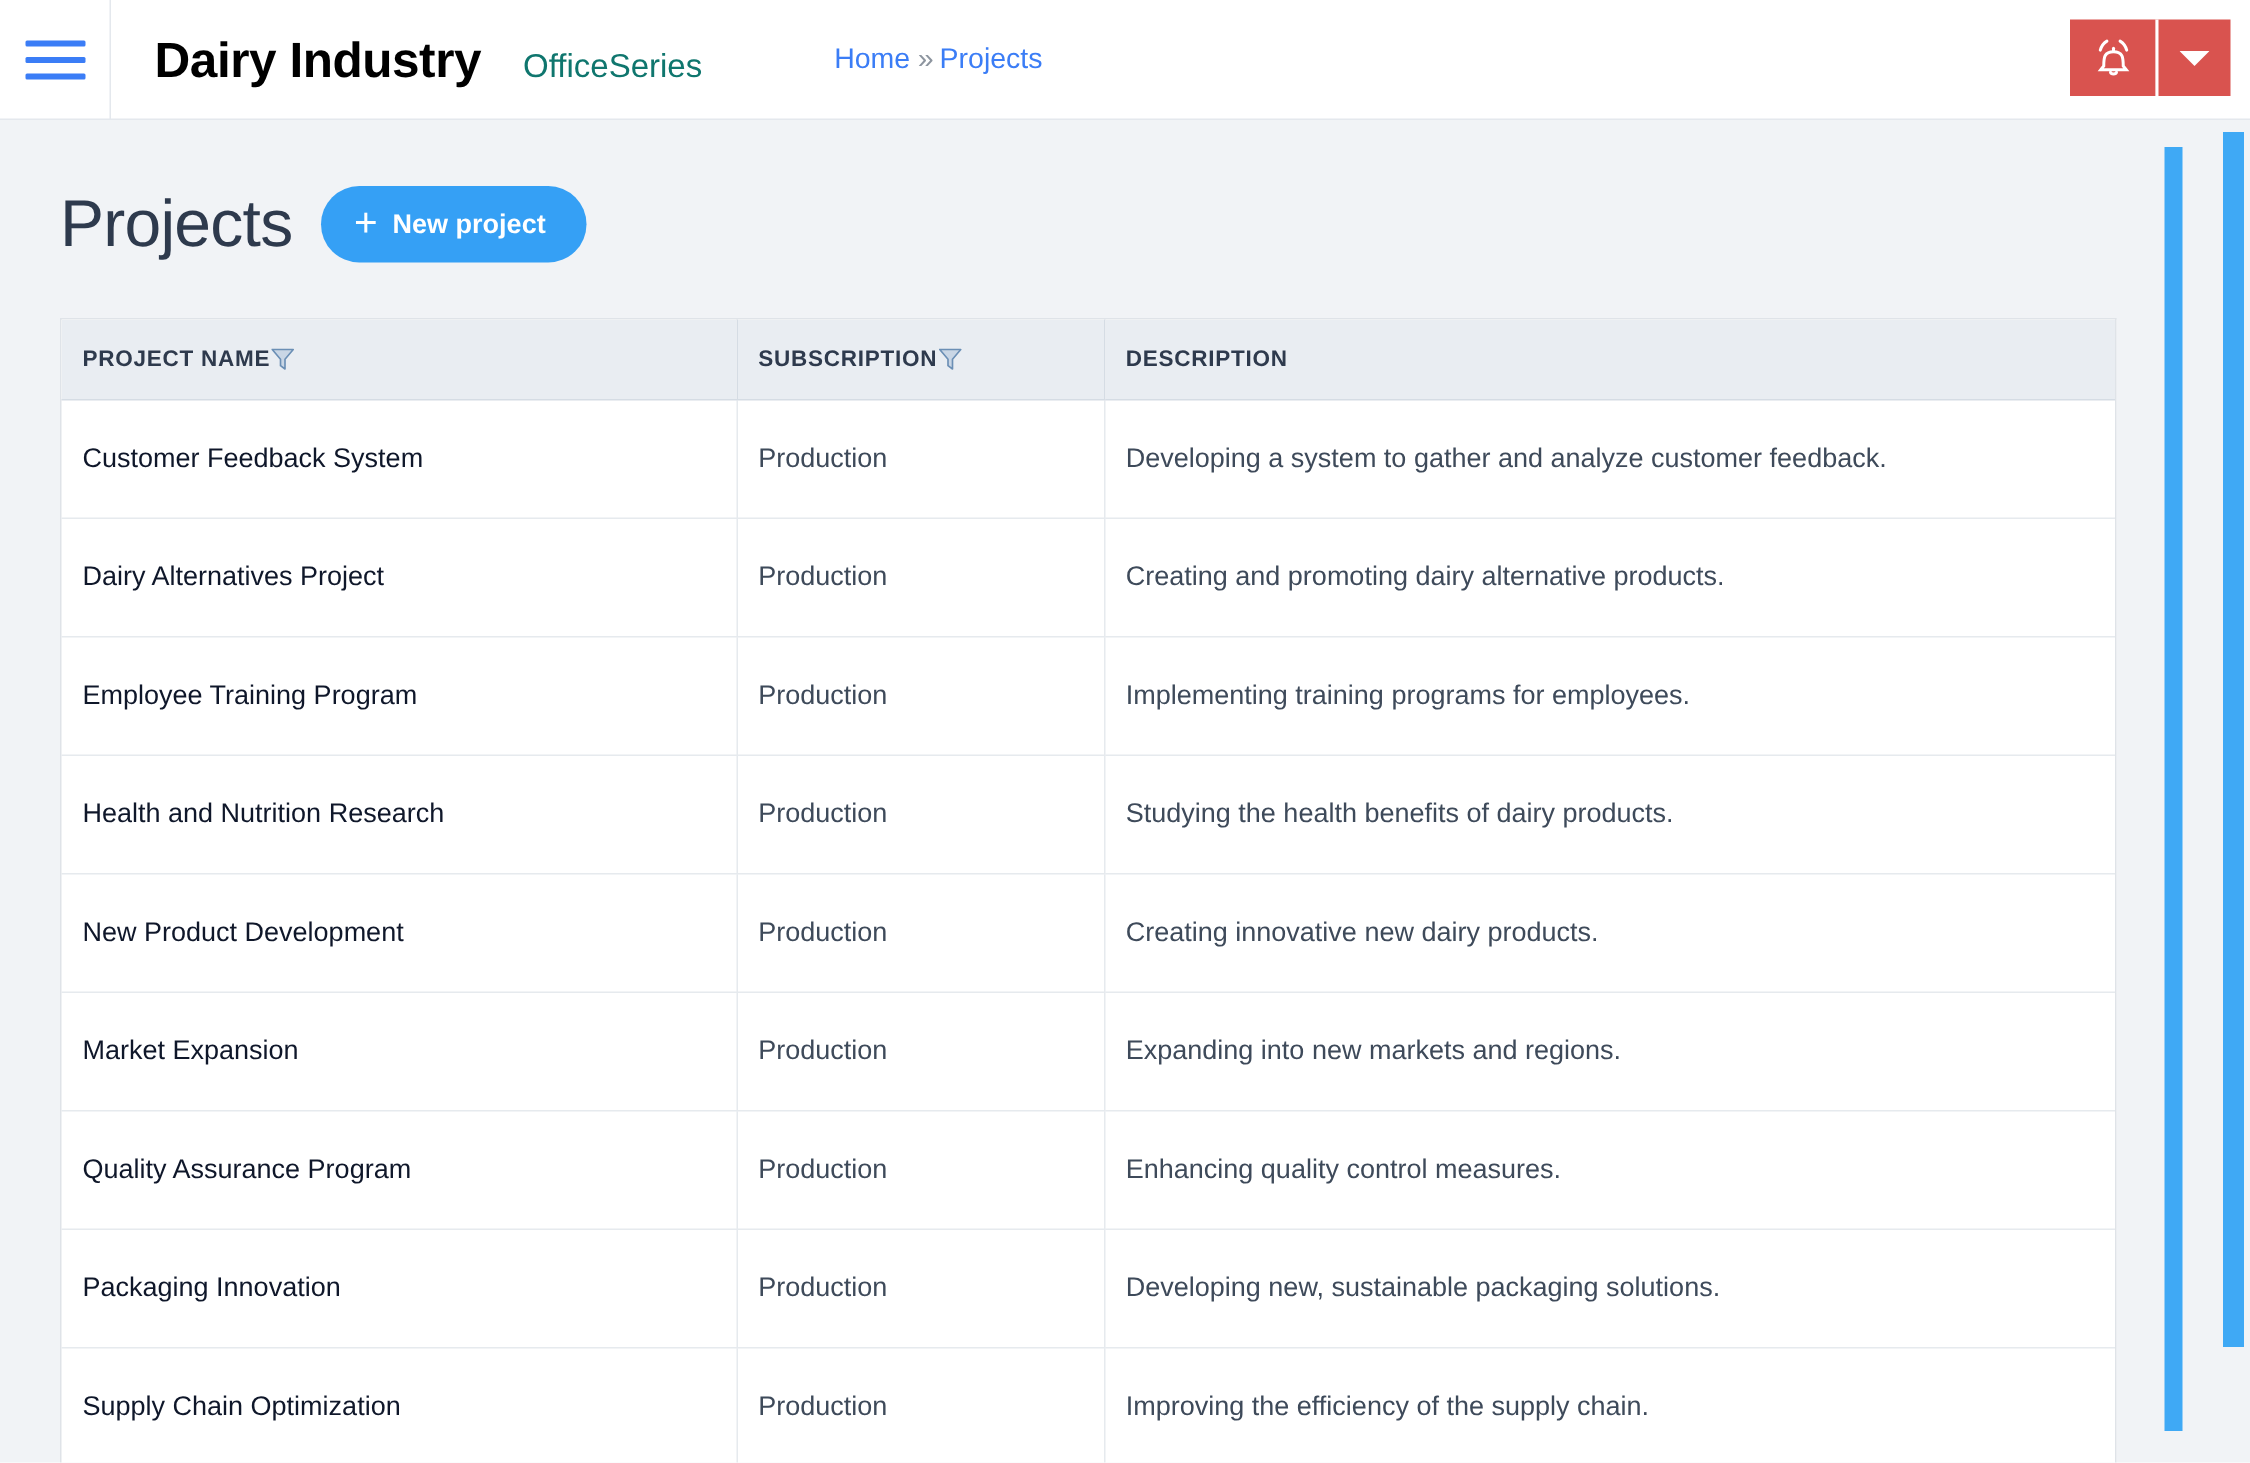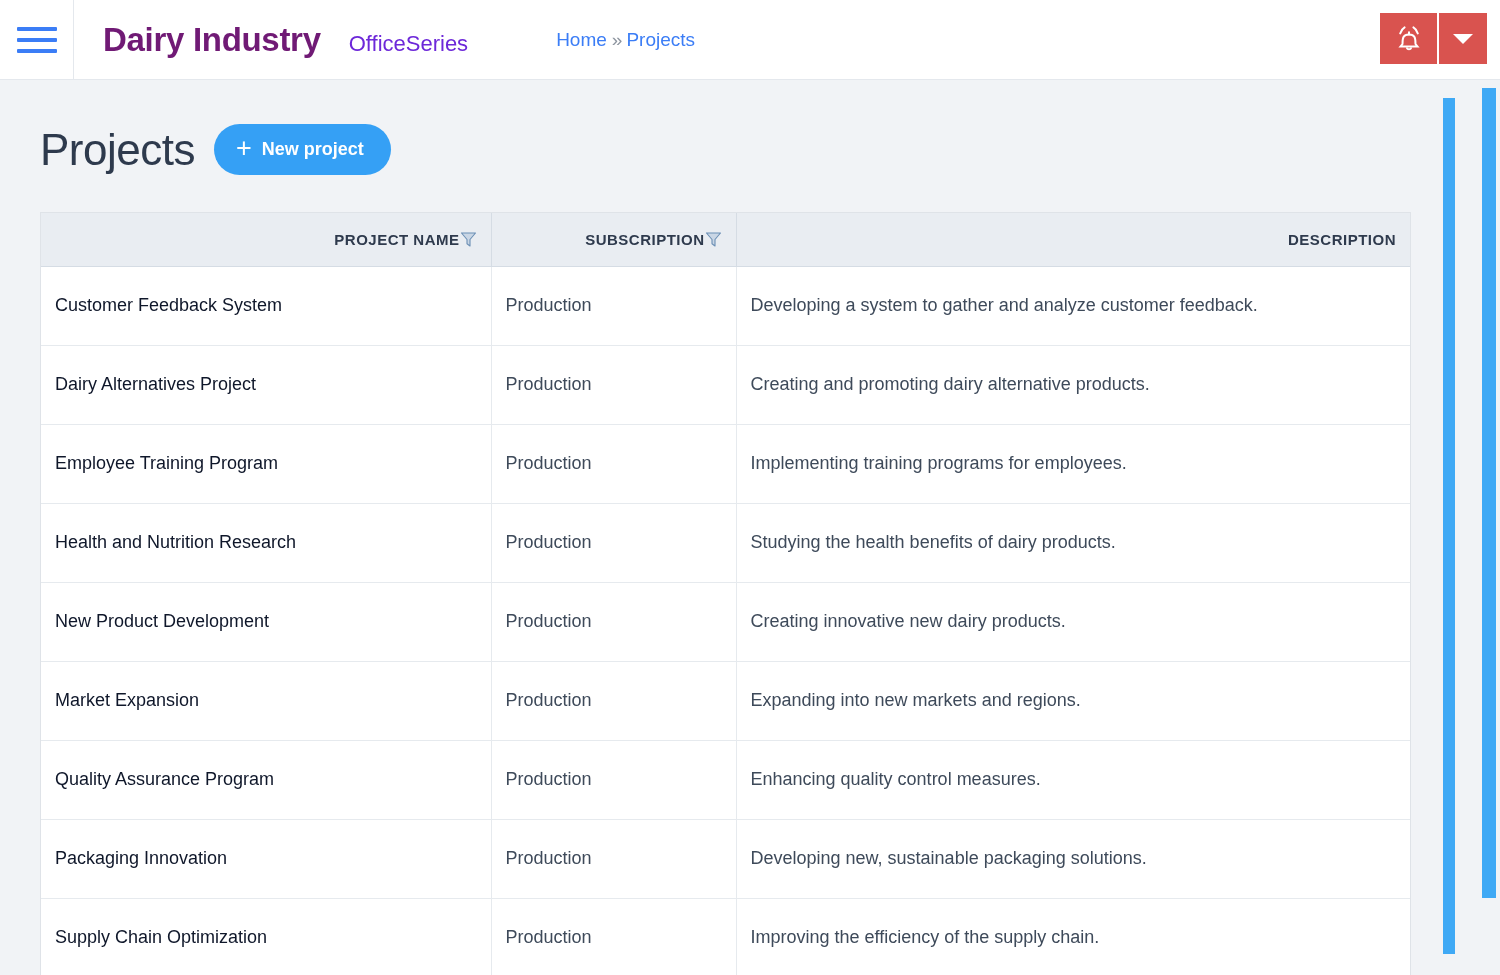--- a/index.html
+++ b/index.html
@@ -46,27 +46,27 @@
     border-radius: 1px;
   }
   .brand-wrap {
     display: flex;
     align-items: baseline;
     padding-left: 29px;
   }
   .brand-title {
     font-size: 33px;
     font-weight: bold;
-    color: #701a75;
+    color: #000000;
     letter-spacing: -0.3px;
     white-space: nowrap;
   }
   .brand-sub {
     font-size: 22px;
-    color: #6d28d9;
+    color: #0f766e;
     margin-left: 28px;
     white-space: nowrap;
   }
   .breadcrumb {
     margin-left: 88px;
     font-size: 19px;
     white-space: nowrap;
     display: flex;
     align-items: center;
   }
@@ -185,21 +185,21 @@
     border-right: 1px solid #d5dce4;
     border-bottom: 1px solid #d5dce4;
     box-sizing: border-box;
     position: relative;
     vertical-align: middle;
   }
   table.projects thead th:last-child { border-right: none; }
   .th-inner {
     display: flex;
     align-items: center;
-    justify-content: flex-end;
+    justify-content: flex-start;
     padding-right: 14px;
   }
   .filter-icon {
     flex: none;
     cursor: pointer;
     line-height: 0;
   }
   table.projects tbody td {
     height: 79px;
     font-size: 18px;

